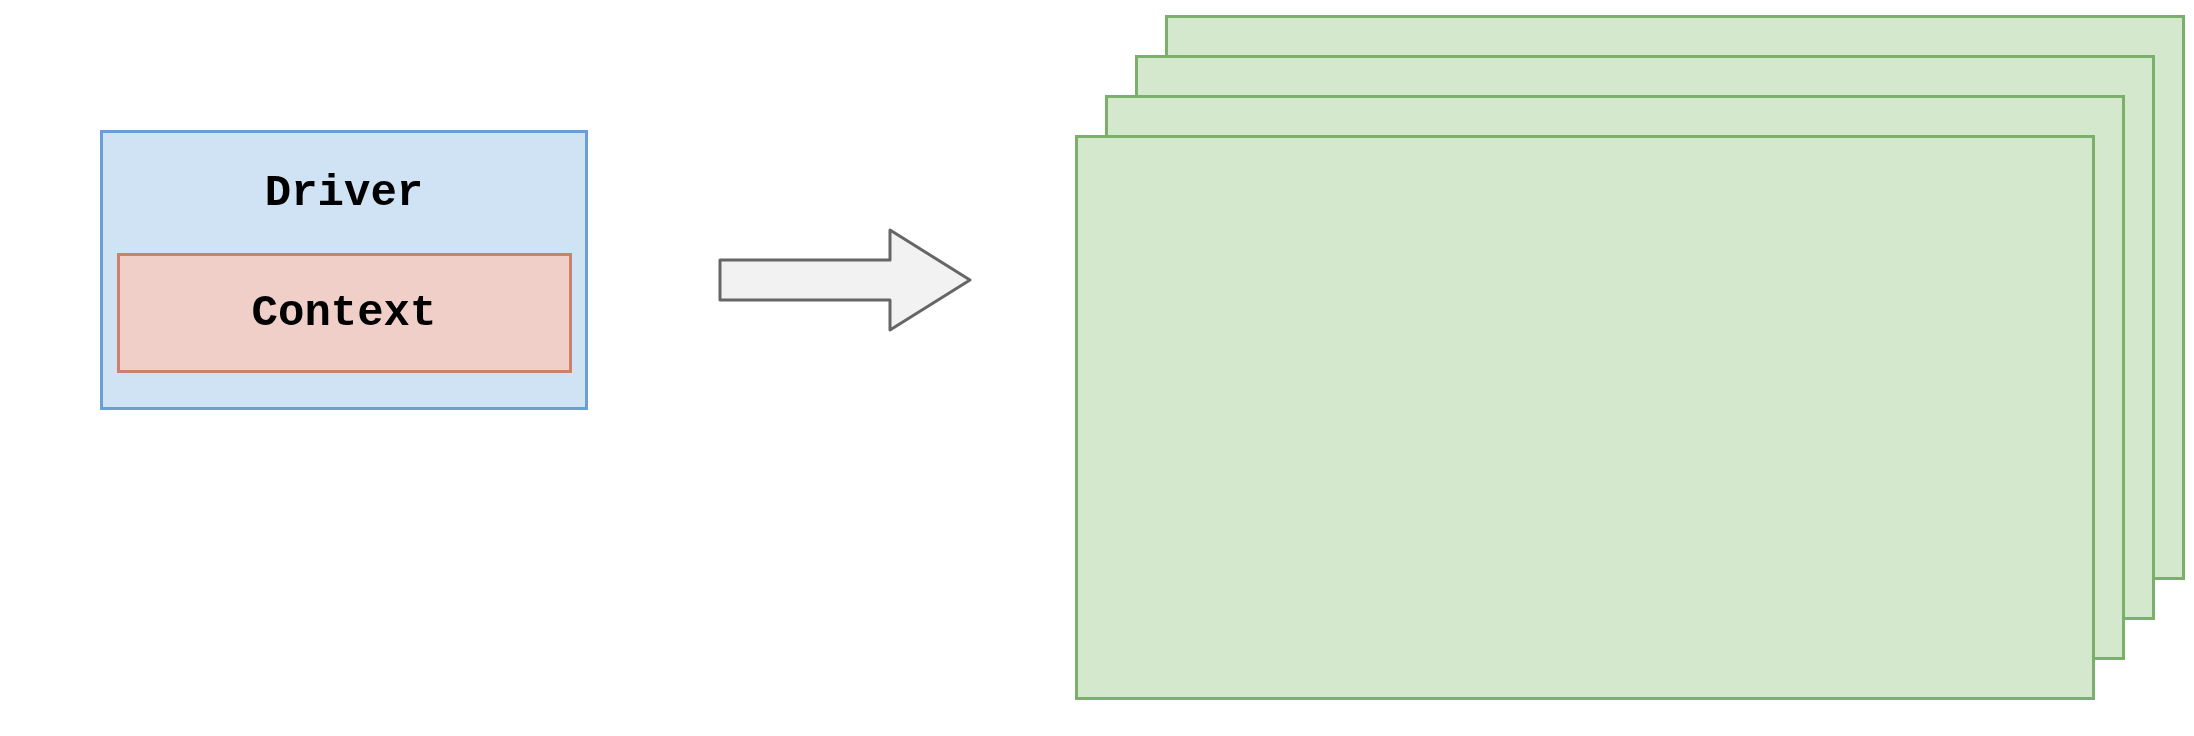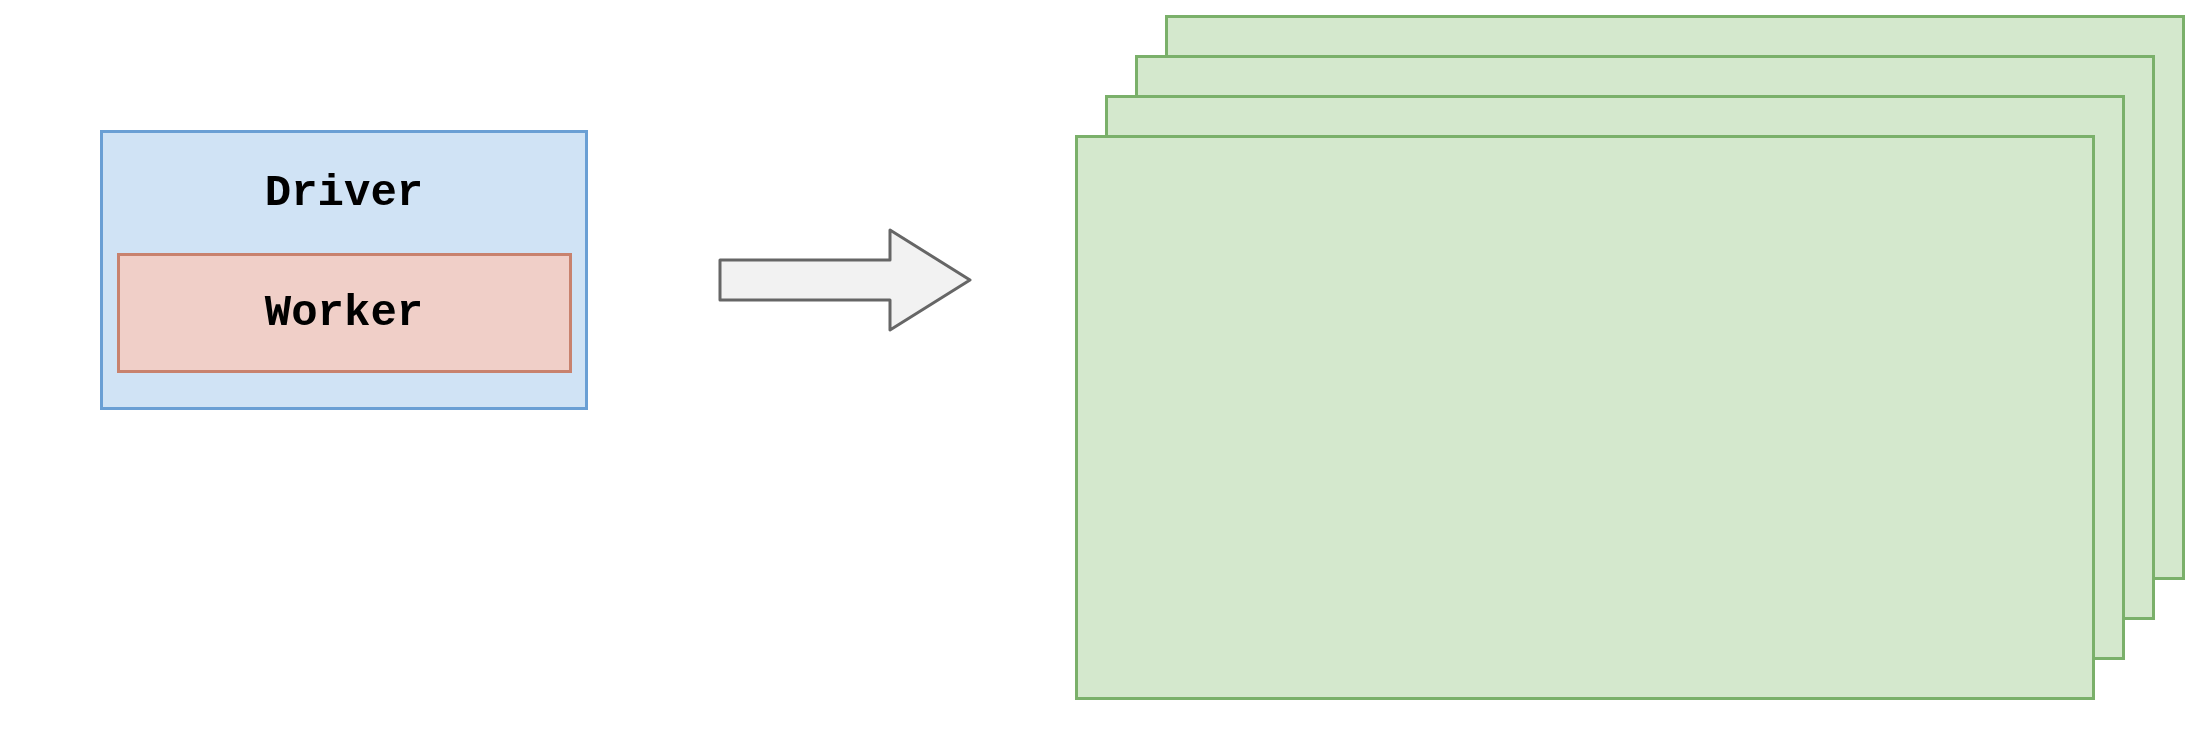--- a/index.html
+++ b/index.html
@@ -106,21 +106,21 @@
       font-weight: bold;
       color: #000;
     }
   </style>
 </head>
 <body>
 
 <div class="driver-box">
   <div class="driver-title">Driver</div>
   <div class="context-box">
-    <div class="context-title">Worker</div>
+    <div class="context-title">Context</div>
   </div>
 </div>
 
 <div class="arrow-container">
   <svg width="260" height="110" viewBox="0 0 260 110">
     <polygon points="5,35 175,35 175,5 255,55 175,105 175,75 5,75" fill="#f2f2f2" stroke="#666666" stroke-width="3" stroke-linejoin="round"></polygon>
   </svg>
 </div>
 
 <div class="worker-stack">

